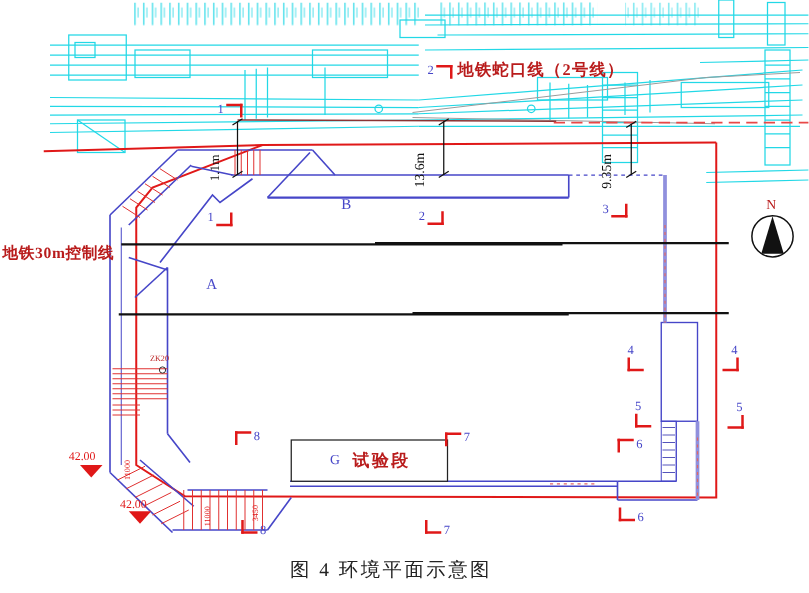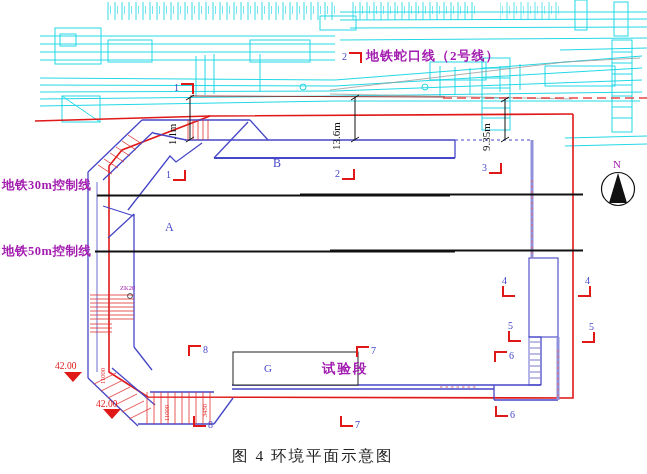--- a/index.html
+++ b/index.html
@@ -1,24 +1,24 @@
 <!DOCTYPE html>
 <html><head>
 <meta charset="utf-8">
 <style>
   html,body{margin:0;padding:0;background:#ffffff;}
   #stage{
     position:relative;width:647px;height:474px;background:#ffffff;overflow:hidden;
     font-family:"Liberation Serif","DejaVu Serif",serif;
   }
   #cad{position:absolute;left:0;top:0;width:647px;height:474px;}
-  .txt{position:absolute;white-space:nowrap;color:#a21caf;}
+  .txt{position:absolute;white-space:nowrap;color:#b91c1c;}
   .blue{color:#4646c8;}
   .red{color:#e01818;}
-  .bold{font-weight:700;margin-left:40px;}
+  .bold{font-weight:700;}
   .rot{transform:rotate(-90deg);transform-origin:left bottom;}
   
   .marker{position:absolute;display:flex;gap:2px;font-size:10px;color:#4646c8;line-height:9px;}
   .marker .mnum{display:inline-block;}
   .marker .mbr{display:inline-block;width:11px;height:9px;border:0 solid #e01818;}
   .mbr.tr{border-top-width:2px;border-right-width:2px;}
   .mbr.br{border-bottom-width:2px;border-right-width:2px;}
   .mbr.tl{border-top-width:2px;border-left-width:2px;}
   .mbr.bl{border-bottom-width:2px;border-left-width:2px;}
   .marker.stack{flex-direction:column;gap:1px;align-items:flex-start;}
@@ -266,23 +266,22 @@
     </g>
 
     <g>
       <circle cx="618" cy="189" r="16.5" fill="none" stroke="#111" stroke-width="1.2"></circle>
       <path d="M618,173 L609,203 L627,203 Z" fill="#111"></path>
     </g>
   </svg>
 
   <div class="txt metrolabel" style="left:366px;top:47px;">地铁蛇口线（2号线）</div>
 
-  <div class="txt ctl" style="left:2px;top:177px;font-family:Liberation Serif, serif;">地铁30m控制线</div>
-
-  <div class="txt ctl" style="left:2px;top:243px;">地铁50m控制线</div>
+  <div class="txt ctl" style="left:2px;top:194px;font-family:Liberation Serif, serif;">地铁30m控制线</div>
+
 
   <div class="txt blue" style="left:165px;top:220px;font-size:12px;">A</div>
 
   <div class="txt blue" style="left:273px;top:156px;font-size:12px;">B</div>
 
   <div class="txt blue" style="left:264px;top:362px;font-size:11px;">G</div>
 
   <div class="txt bold" style="left:282px;top:360px;font-size:13.5px;letter-spacing:2px;">试验段</div>
 
   <div class="txt" style="left:613px;top:158px;font-size:11px;">N</div>

